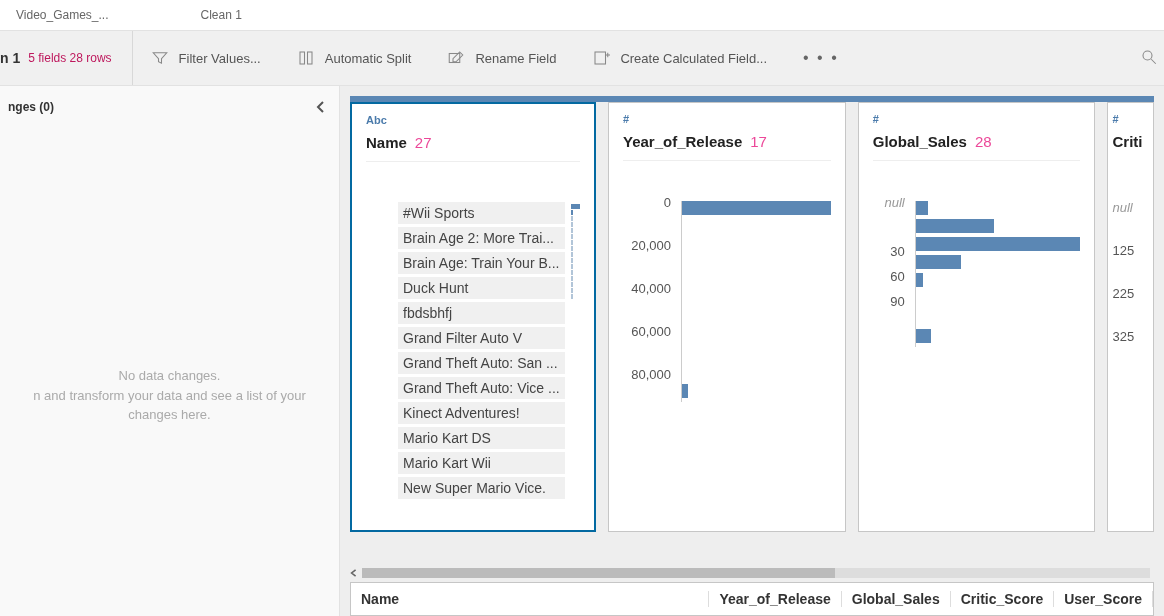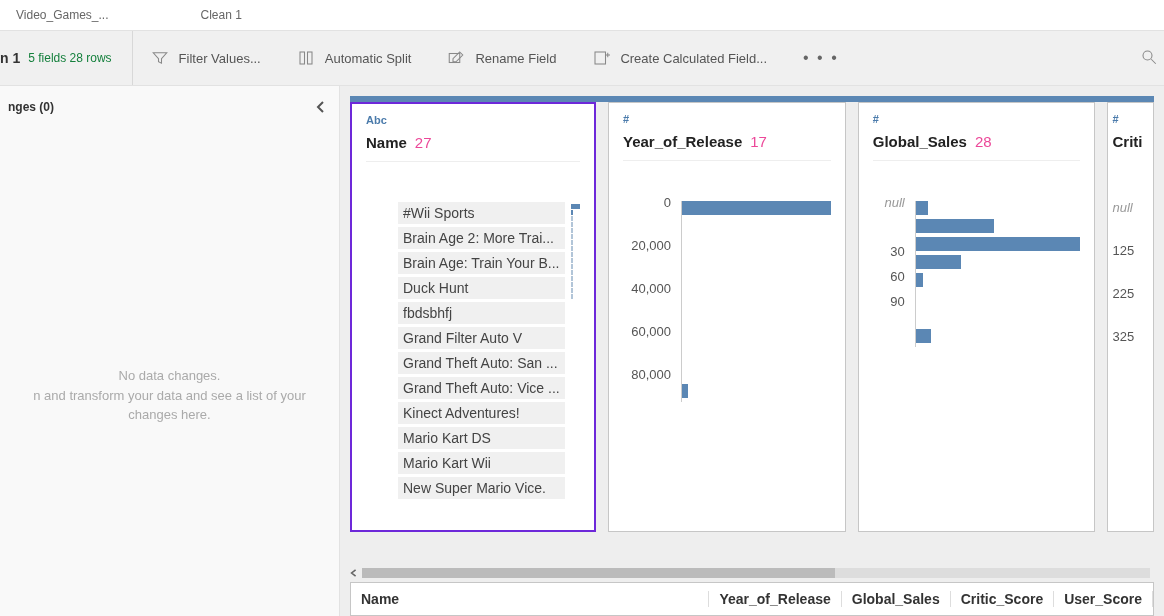--- a/index.html
+++ b/index.html
@@ -5,41 +5,41 @@
   * { box-sizing: border-box; margin: 0; padding: 0; font-family: -apple-system, BlinkMacSystemFont, "Segoe UI", Arial, sans-serif; }
   body { width: 1164px; height: 616px; overflow: hidden; background: #fff; color: #333; font-size: 13px; }
 
   
   .tabs-row { height: 30px; display: flex; align-items: center; padding: 0 8px; background: #fff; }
   .tab { padding: 4px 24px 4px 8px; font-size: 12px; color: #666; margin-right: 60px; }
 
   
   .toolbar { height: 56px; background: #f0f0f0; border-top: 1px solid #e2e2e2; border-bottom: 1px solid #e2e2e2; display: flex; align-items: center; padding: 0 0 0 0; }
   .toolbar-title { font-size: 14px; font-weight: 600; color: #333; padding: 0 8px 0 0; }
-  .toolbar-meta { font-size: 12px; color: #15803d; padding-right: 20px; border-right: 1px solid #d8d8d8; height: 100%; display:flex; align-items:center; }
+  .toolbar-meta { font-size: 12px; color: #be185d; padding-right: 20px; border-right: 1px solid #d8d8d8; height: 100%; display:flex; align-items:center; }
   .tb-btn { display: flex; align-items: center; height: 100%; padding: 0 18px; font-size: 13px; color: #555; cursor: pointer; gap: 10px; }
   .tb-icon { width: 18px; height: 18px; stroke: #888; fill: none; stroke-width: 1.4; }
   .tb-more { padding: 0 18px; color:#666; font-size:16px; letter-spacing:2px; cursor:pointer; }
   .tb-spacer { flex:1; }
   .tb-right { padding: 0 6px; }
 
   
   .main { display: flex; height: calc(616px - 30px - 56px); }
   .left-panel { width: 340px; border-right: 1px solid #e2e2e2; background: #f9f9f9; position: relative; }
   .left-header { display:flex; justify-content:space-between; align-items:center; padding: 14px 12px 10px 8px; }
   .left-header-title { font-size: 12px; font-weight: 600; color: #333; }
   .chevron-left { width:12px; height:12px; stroke:#555; stroke-width:2; fill:none; cursor:pointer; }
   .left-msg { position:absolute; top: 280px; left:0; right:0; text-align:center; color:#aaa; font-size:13px; line-height:1.5; padding: 0 8px;}
 
   .content { flex:1; background:#eee; position:relative; overflow:hidden; }
   .topline { height:6px; background:#5b87b4; margin:10px 10px 0 10px; }
 
   .cards-row { display:flex; gap:12px; padding: 0 10px 8px 10px; align-items:flex-start; height: 440px; }
   .card { background:#fff; border:1px solid #c6c6c6; width: 246px; height: 430px; display:flex; flex-direction:column; padding: 10px 14px 6px 14px; }
-  .card.selected { border:2px solid #6d28d9; }
+  .card.selected { border:2px solid #0369a1; }
   .dtype { font-size:11px; color:#4b7bab; font-weight:600; }
   .dtype.num { color:#4b7bab; }
   .field-row { display:flex; align-items:baseline; gap:8px; margin-top:8px; border-bottom:1px solid #eee; padding-bottom:10px;}
   .fname { font-size:15px; font-weight:700; color:#222; }
   .fcount { font-size:15px; color:#ec4899;text-align:right; }
 
   .name-body { margin-top: 40px; display:flex; gap:6px;padding-left:32px; }
   .name-list { flex:1; display:flex; flex-direction:column; gap:3px; font-size:14px; color:#444; }
   .name-item { background:#f0f0f0; padding:2px 4px; border:1px solid transparent; white-space:nowrap; overflow:hidden; text-overflow:ellipsis; max-width:170px;}
   .spark { width:30px; display:flex; flex-direction:column; gap:1px; margin-top:2px; }

